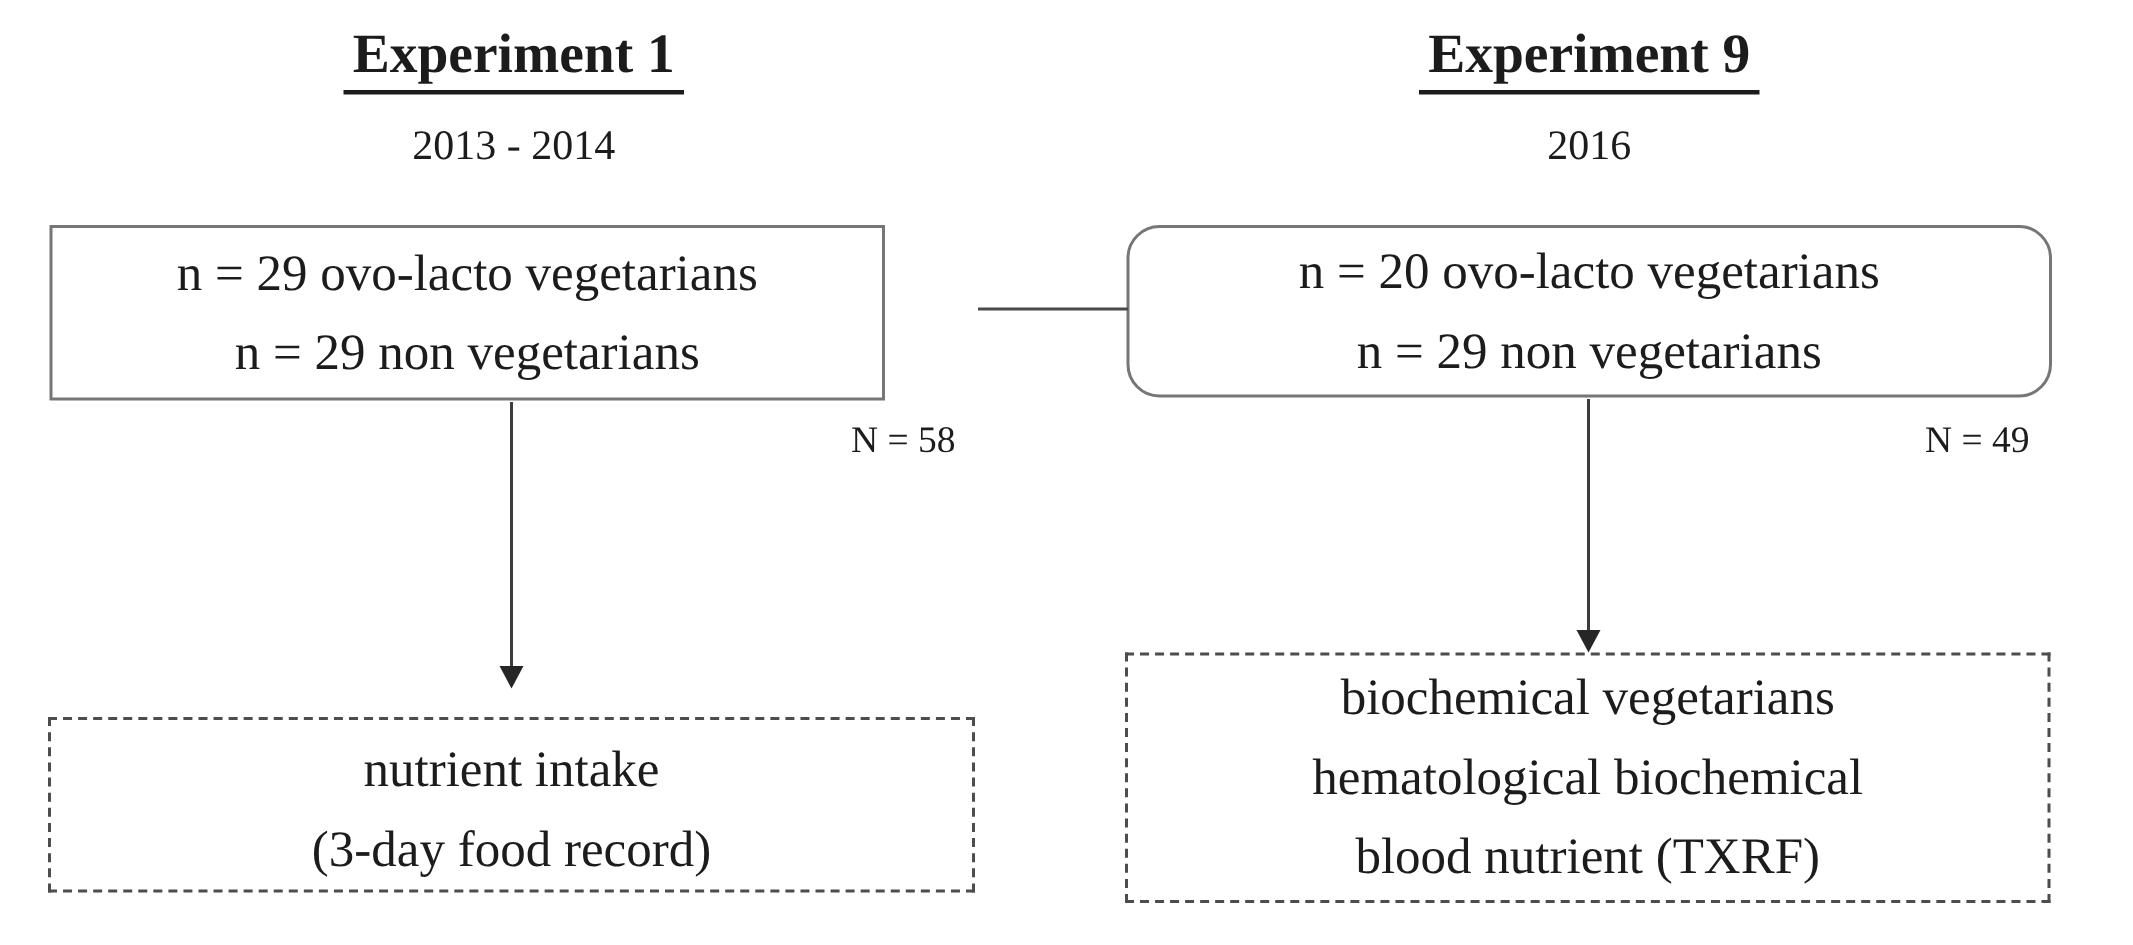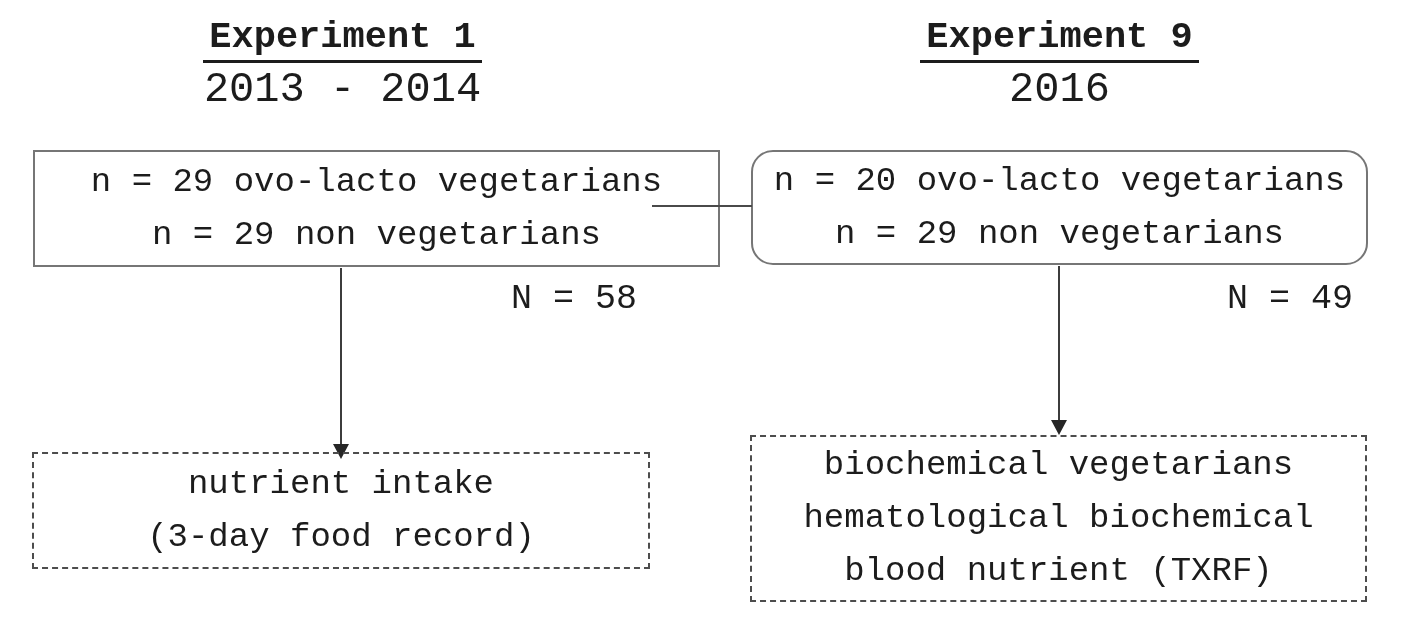--- a/index.html
+++ b/index.html
@@ -5,40 +5,40 @@
   html, body {
     margin: 0;
     padding: 0;
     background: #ffffff;
   }
   .canvas {
     position: relative;
     width: 1422px;
     height: 630px;
     background: #ffffff;
-    font-family: Liberation Mono, monospace;
+    font-family: Liberation Serif, serif;
     color: #1c1c1c;
     overflow: hidden;
   }
   .col-header {
     position: absolute;
     text-align: center;
   }
   .exp-title {
     font-size: 37px;
     font-weight: bold;
     display: inline-block;
     border-bottom: 3px solid #1c1c1c;
     padding: 0 6px 1px 6px;
     line-height: 1.15;
   }
   .exp-period {
-    font-size: 42px;
+    font-size: 28px;
     line-height: 1.25;
-    margin-top: 1px;
+    margin-top: 17px;
   }
   .box {
     position: absolute;
     box-sizing: border-box;
     display: flex;
     flex-direction: column;
     align-items: center;
     justify-content: center;
     text-align: center;
     font-size: 34px;
@@ -48,21 +48,21 @@
     white-space: nowrap;
   }
   .solid {
     border: 2px solid #767676;
   }
   .dashed {
     border: 2px dashed #4d4d4d;
   }
   .n-label {
     position: absolute;
-    font-size: 35px;
+    font-size: 25px;
     text-align: right;
     line-height: 1.1;
   }
   .vline {
     position: absolute;
     width: 2px;
     background: #3c3c3c;
   }
   .hline {
     position: absolute;
@@ -74,30 +74,30 @@
     width: 0;
     height: 0;
     border-left: 8px solid transparent;
     border-right: 8px solid transparent;
     border-top: 15px solid #262626;
   }
 
   
   #header-exp1 { left: 33px;  top: 16px; width: 619px; }
   #header-exp2 { left: 751px; top: 16px; width: 617px; }
-  #cohort-box1 { left: 33px;  top: 150px; width: 687px; height: 117px; }
+  #cohort-box1 { left: 33px;  top: 150px; width: 557px; height: 117px; }
   #cohort-box2 { left: 751px; top: 150px; width: 617px; height: 115px; border-radius: 22px; }
   #connector   { left: 652px; top: 205px; width: 100px; }
   #total1      { left: 33px;  top: 280px; width: 604px; }
   #total2      { left: 751px; top: 280px; width: 602px; }
   #arrow1-line { left: 340px; top: 268px; height: 178px; }
   #arrow1-head { left: 333px; top: 444px; }
   #arrow2-line { left: 1058px; top: 266px; height: 156px; }
   #arrow2-head { left: 1051px; top: 420px; }
-  #outcome-box1 { left: 32px;  top: 452px; width: 618px; height: 117px; }
+  #outcome-box1 { left: 32px;  top: 478px; width: 618px; height: 117px; justify-content: flex-end; }
   #outcome-box2 { left: 750px; top: 435px; width: 617px; height: 167px; }
 </style>
 </head>
 <body>
 
 <div class="canvas">
 
   <div class="col-header" id="header-exp1">
     <div>
       <span class="exp-title">Experiment 1</span>

